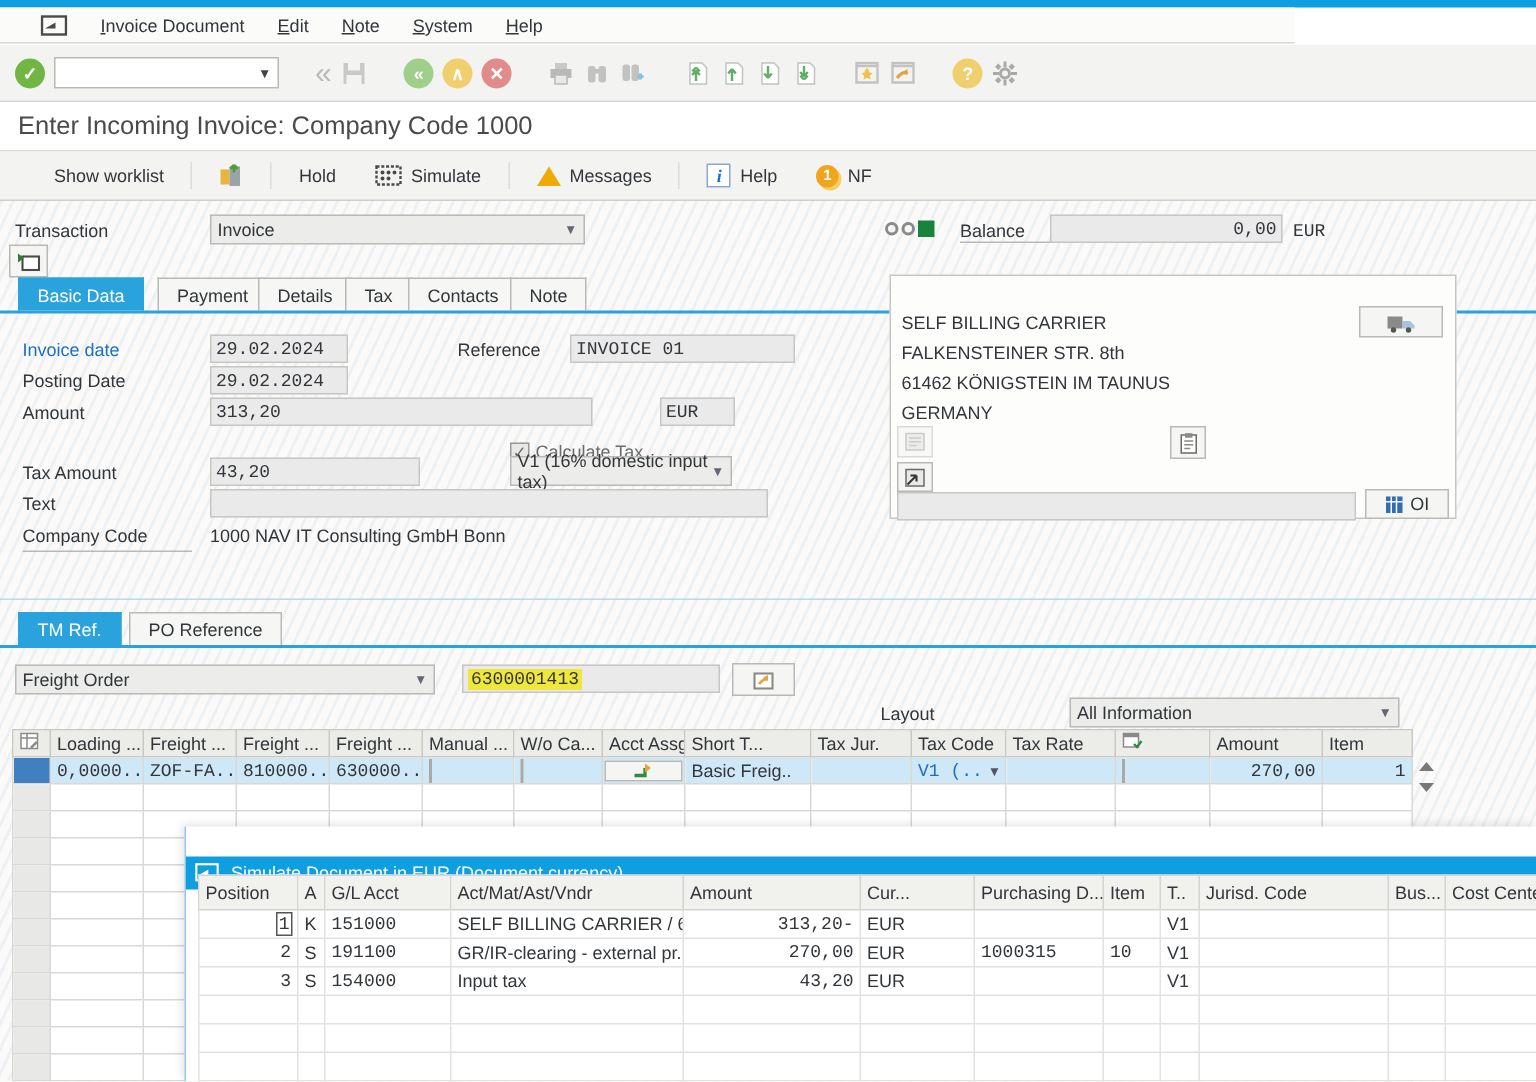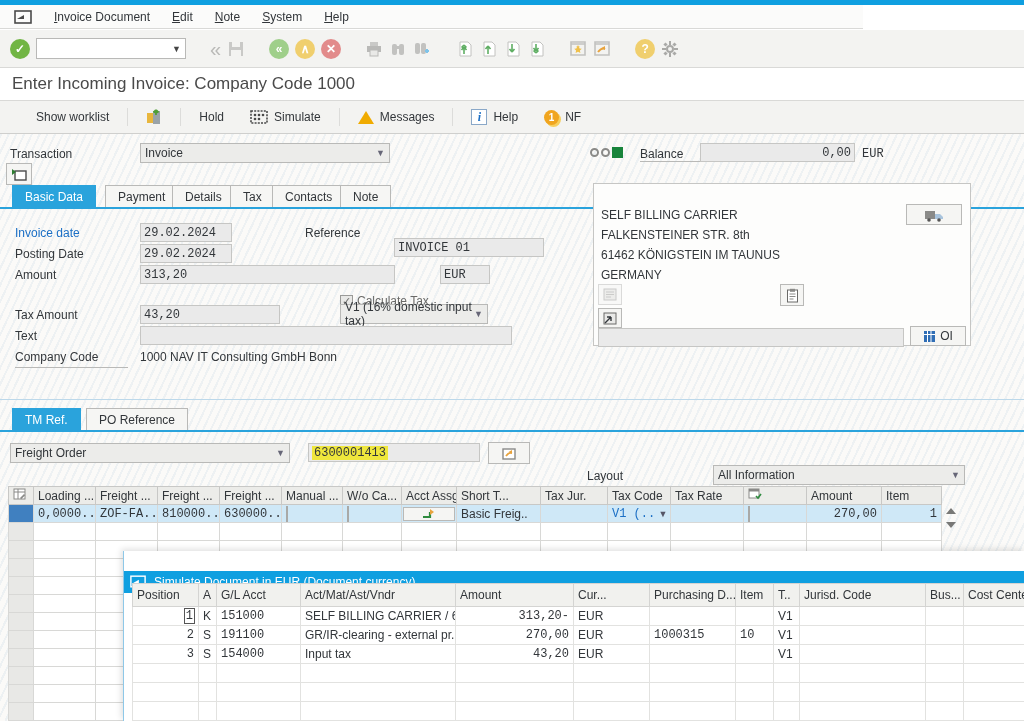--- a/index.html
+++ b/index.html
@@ -3,21 +3,21 @@
 <meta charset="utf-8">
 <style>
   * { box-sizing: border-box; margin: 0; padding: 0; }
   html,body { width:1024px; height:721px; overflow:hidden; }
   body { font-family:"Liberation Sans", sans-serif; font-size:12px; color:#32363a; background:#fff; }
   #root { position:relative; width:1024px; height:721px; overflow:hidden; background:#fff; }
   .mono { font-family:"Liberation Mono","DejaVu Sans Mono",monospace; }
 
   
   .topstrip { position:absolute; left:0; top:0; width:1024px; height:5px; background:var(--accent,#0f9fe0); }
-  .menubar { position:absolute; left:0; top:5px; width:863px; height:24px; background:#fbfbfa; border-bottom:1px solid #d9d9d7; display:flex; align-items:center; gap:22px; padding-left:14px; }
+  .menubar { position:absolute; left:0; top:5px; width:863px; height:24px; background:#fbfbfa; border-bottom:1px solid #d9d9d7; display:flex; align-items:center; gap:22px; padding-left:27px; }
   .menubar .menu-item { display:inline-block; color:#32363a; cursor:default; }
   .menubar .menu-item::first-letter { text-decoration:underline; }
   .winicon { display:inline-flex; width:18px; height:14px; }
 
   .toolbar { position:absolute; left:0; top:30px; width:1024px; height:38px; background:#f3f3f1; border-bottom:1px solid #d9d9d7; display:flex; align-items:center; padding-left:10px; gap:6px; }
   .cir { width:20px; height:20px; border-radius:50%; display:inline-flex; align-items:center; justify-content:center; color:#fff; font-size:12px; font-weight:bold; }
   .cir.green { background:#71b544; }
   .cir.palegreen { background:#9fcf8a; }
   .cir.yellow { background:#f0cf6e; }
   .cir.red { background:#e28b8b; }
@@ -276,21 +276,21 @@
     <div class="tab" style="left:105px; top:51px;">Payment</div>
     <div class="tab" style="left:172px; top:51px;">Details</div>
     <div class="tab" style="left:230px; top:51px;">Tax</div>
     <div class="tab" style="left:272px; top:51px;">Contacts</div>
     <div class="tab" style="left:340px; top:51px;">Note</div>
     <div class="hline-blue" style="top:73px;"></div>
 
     <span class="lbl blue" style="left:15px; top:92px;">Invoice date</span>
     <div class="fld" style="left:140px; top:89px; width:92px;">29.02.2024</div>
     <span class="lbl" style="left:305px; top:92px;">Reference</span>
-    <div class="fld" style="left:380px; top:104px; width:150px;margin-left:14px;">INVOICE 01</div>
+    <div class="fld" style="left:380px; top:89px; width:150px;">INVOICE 01</div>
 
     <span class="lbl" style="left:15px; top:113px;">Posting Date</span>
     <div class="fld" style="left:140px; top:110px; width:92px;">29.02.2024</div>
 
     <span class="lbl" style="left:15px; top:134px;">Amount</span>
     <div class="fld" style="left:140px; top:131px; width:255px;">313,20</div>
     <div class="fld" style="left:440px; top:131px; width:50px;">EUR</div>
 
     <span style="position:absolute; left:340px; top:160px; display:inline-flex; align-items:center; gap:4px; color:#6a6a68;">
       <span class="chk">✓</span>
@@ -366,21 +366,21 @@
     </div>
     <div class="btn" style="left:488px; top:308px; width:42px; height:22px;">
       <svg width="16" height="15" viewBox="0 0 16 15">
           <rect x="2" y="3" width="12" height="10" fill="#fff" stroke="#8a8a88" stroke-width="1.4"></rect>
           <path d="M5 10 q3 -4 6 -3" fill="none" stroke="#e8a33d" stroke-width="1.8"></path>
           <path d="M11 4 v4 l-3.5 -2z" fill="#e8a33d"></path>
         </svg>
     </div>
 
     <span class="lbl" style="left:587px; top:335px;">Layout</span>
-    <div class="dd" style="left:713px; top:331px; width:252px;">
+    <div class="dd" style="left:713px; top:331px; width:220px;">
       <span>All Information</span>
         <span class="arr">▼</span>
     </div>
 
     <table class="grid" style="position:absolute; left:8px; top:352px; width:933px;">
       <colgroup>
         <col style="width:25px">
           <col style="width:62px">
           <col style="width:62px">
           <col style="width:62px">

